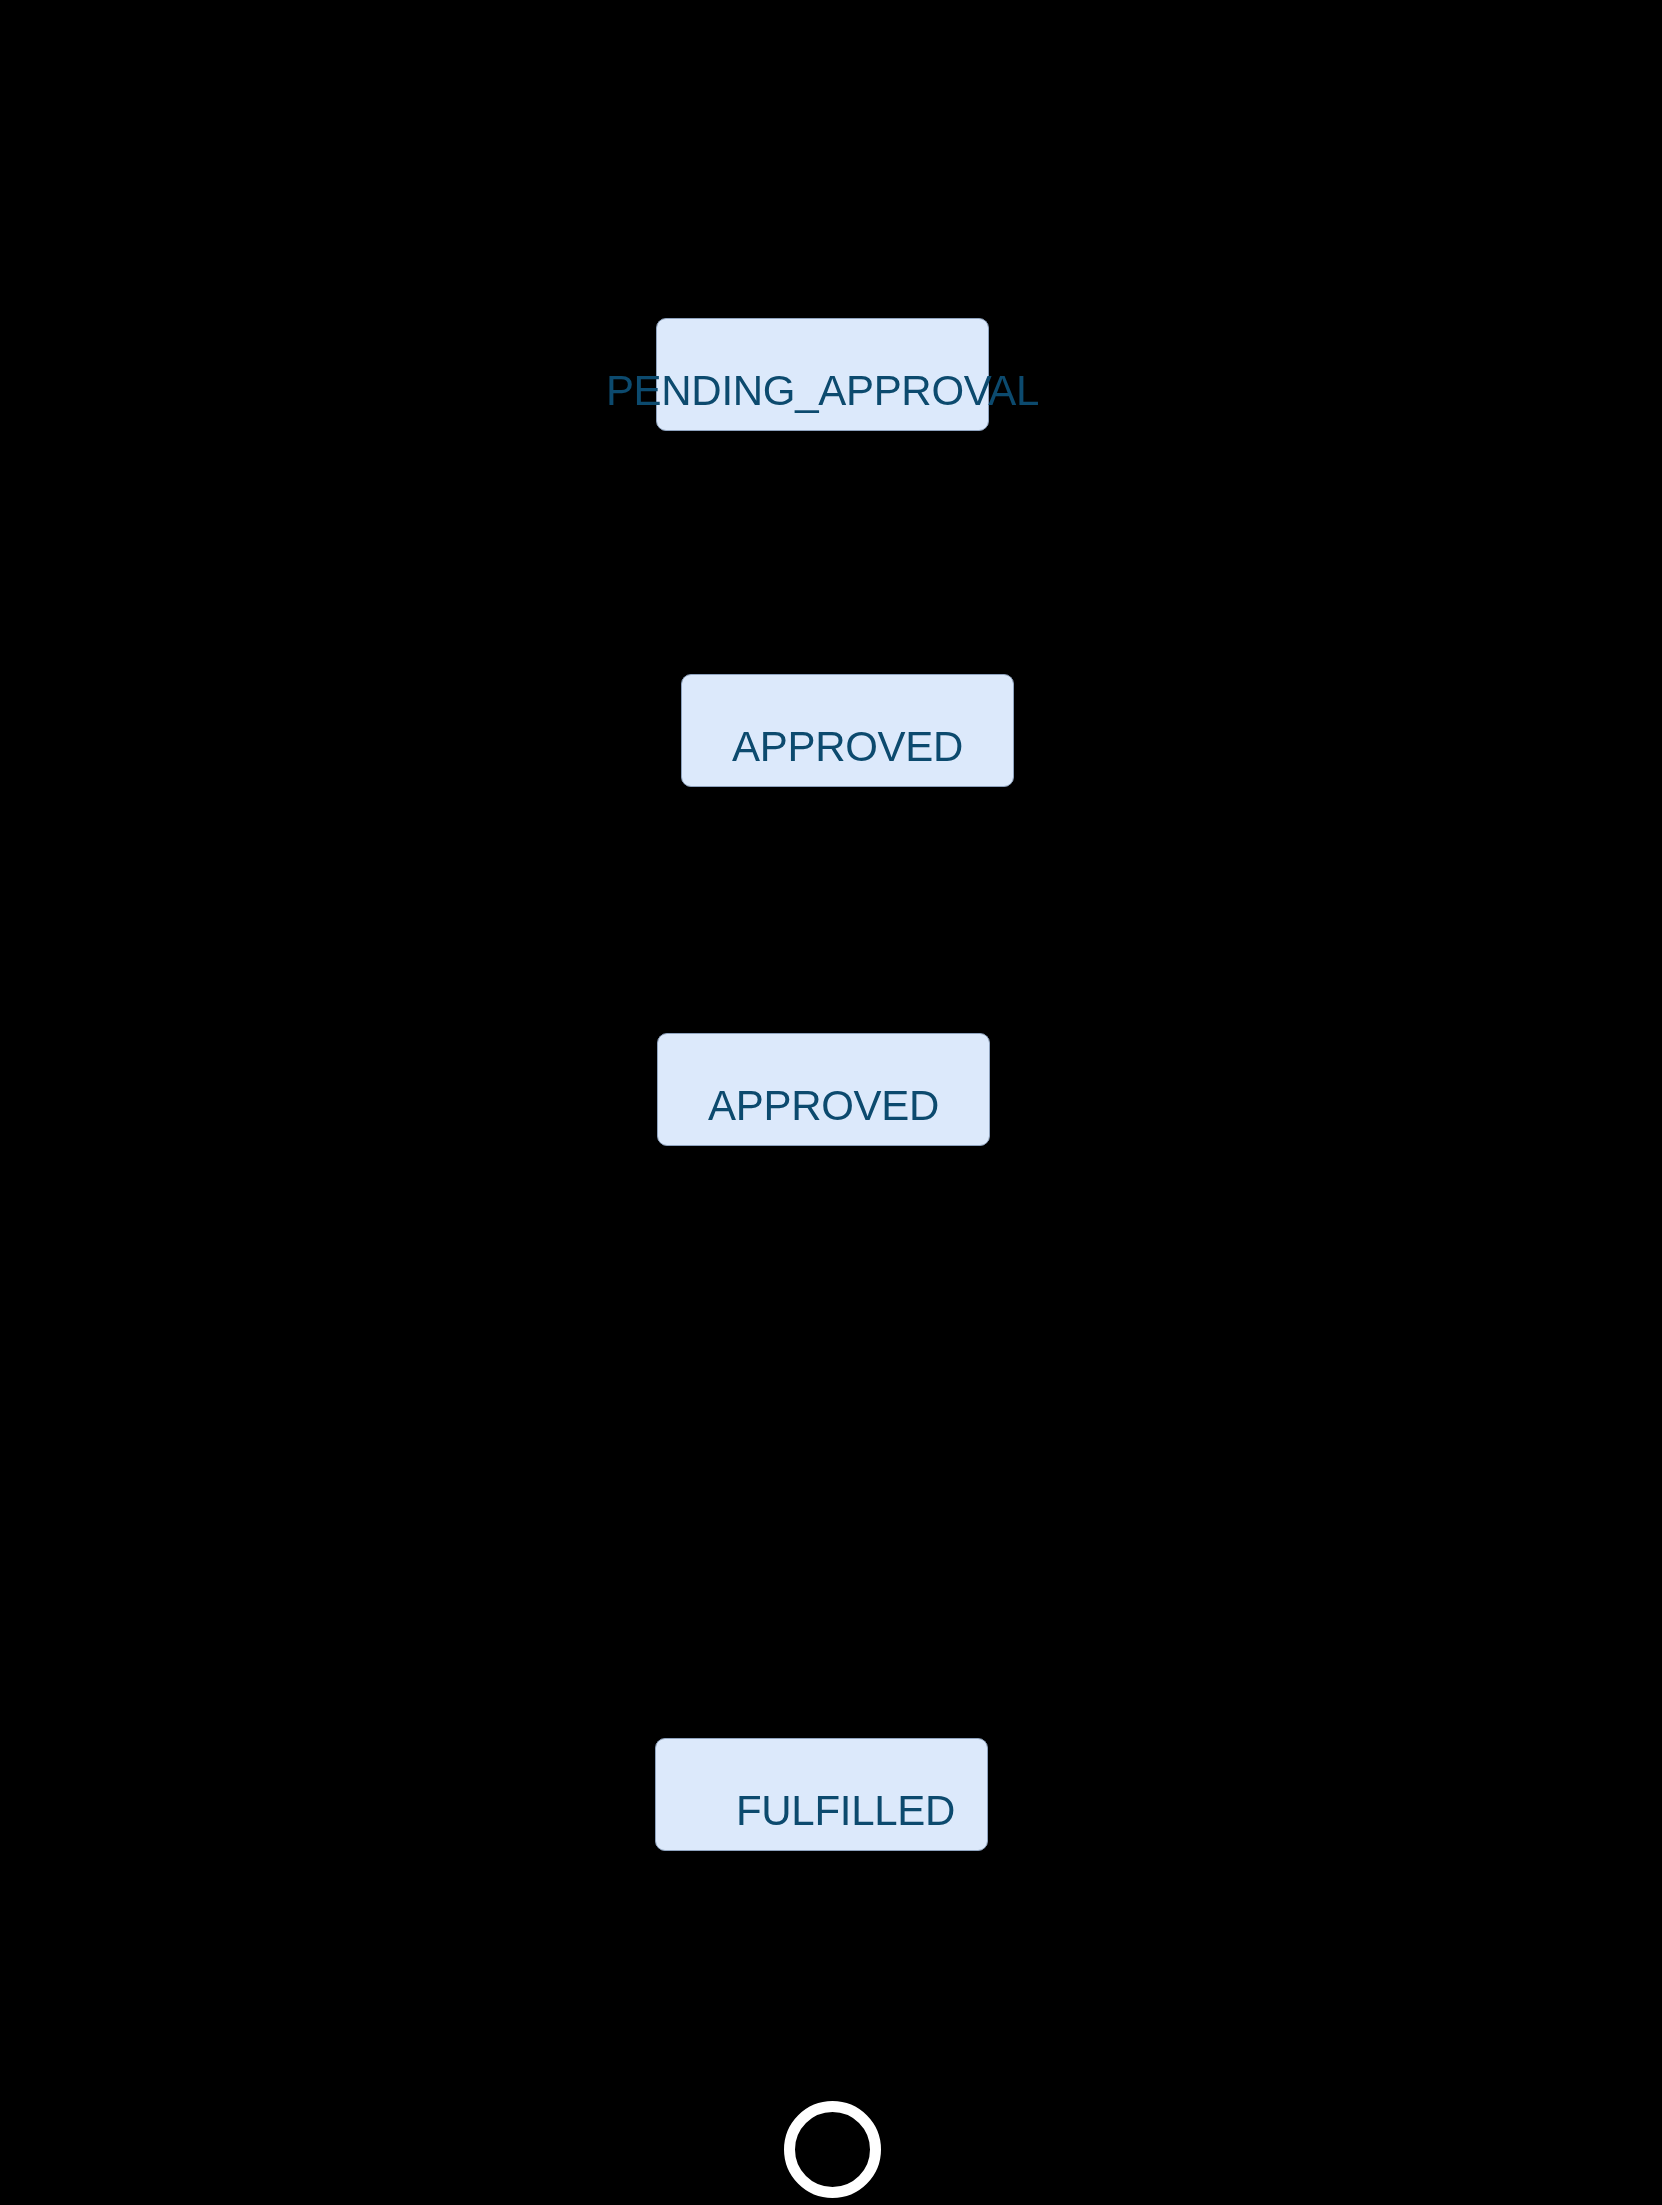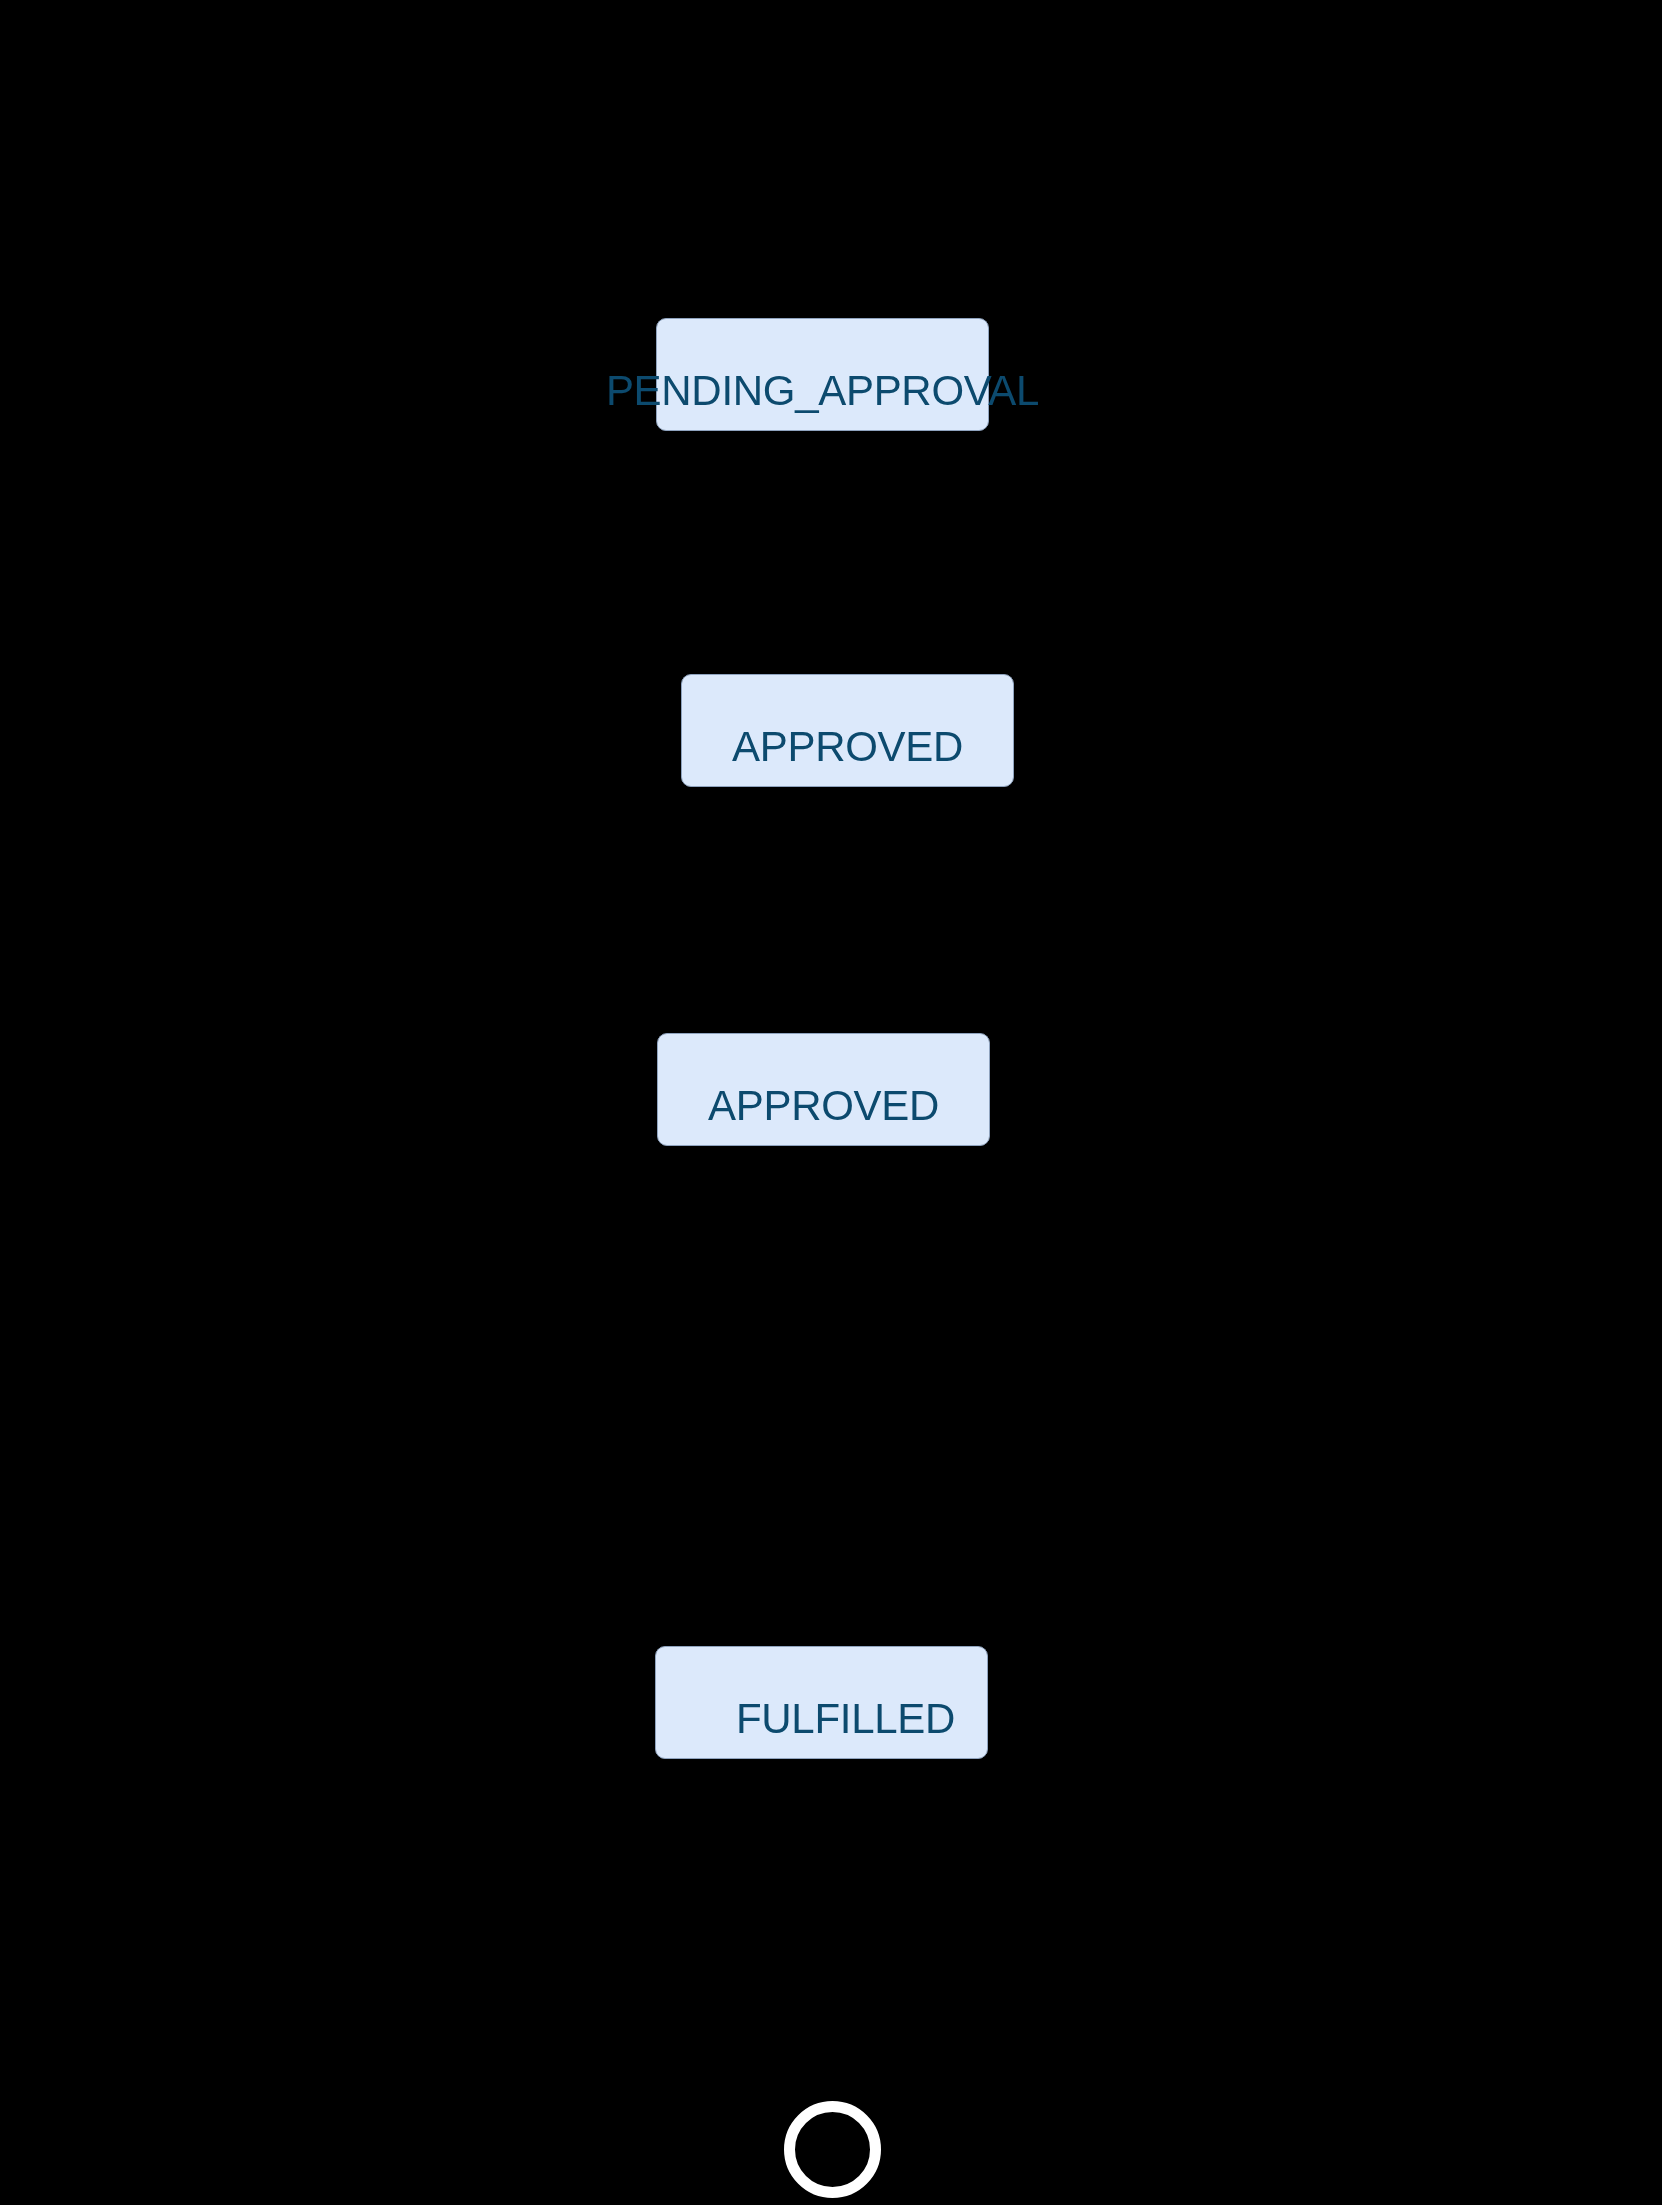--- a/index.html
+++ b/index.html
@@ -81,20 +81,20 @@
 
   <div class="state-node" style="left:681px; top:674px;">
     <span class="state-label">APPROVED</span>
   </div>
 
   <div class="state-node" style="left:657px; top:1033px;">
     <span class="state-label">APPROVED</span>
   </div>
 
 
-  <div class="state-node" style="left:655px; top:1646px;padding-left:48px;">
+  <div class="state-node" style="left:655px; top:1738px;padding-left:48px;">
     <span class="state-label">FULFILLED</span>
   </div>
 
   <div class="terminal-node" style="left:784px; top:2101px; width:97px; height:97px; border:11.3px solid #ffffff; background:#000000;"></div>
 
 </div>
 
 
 </body></html>

